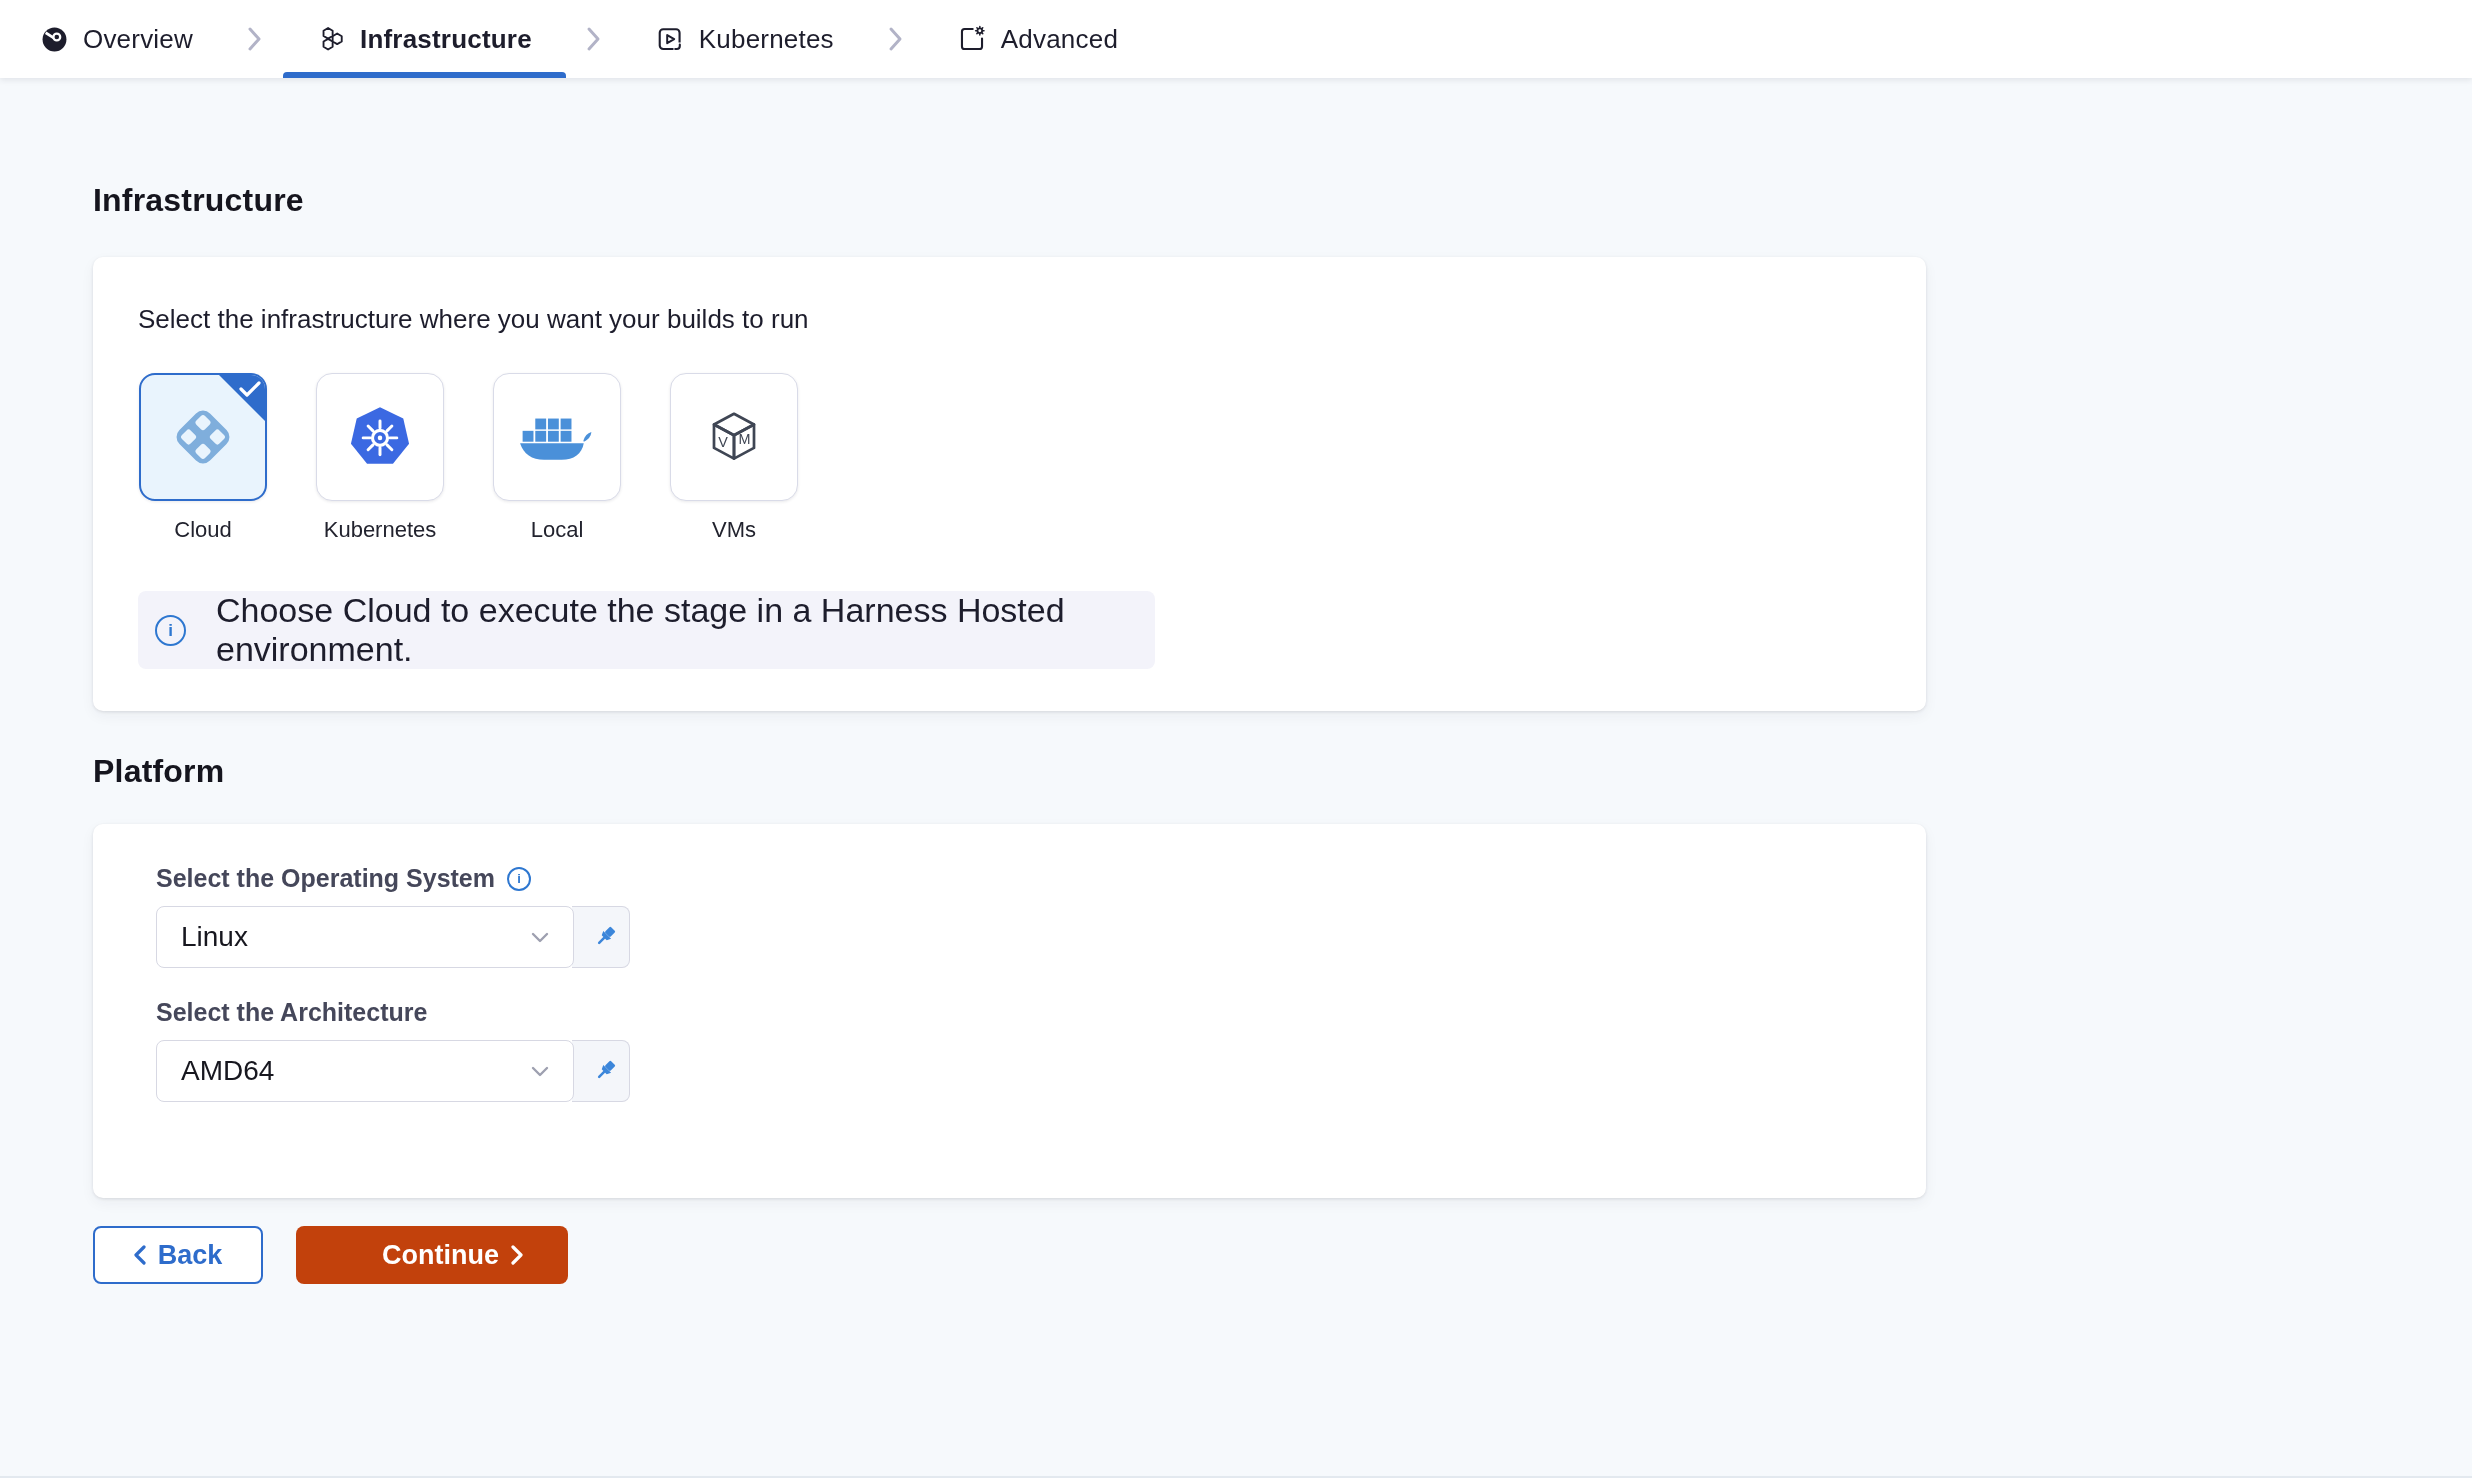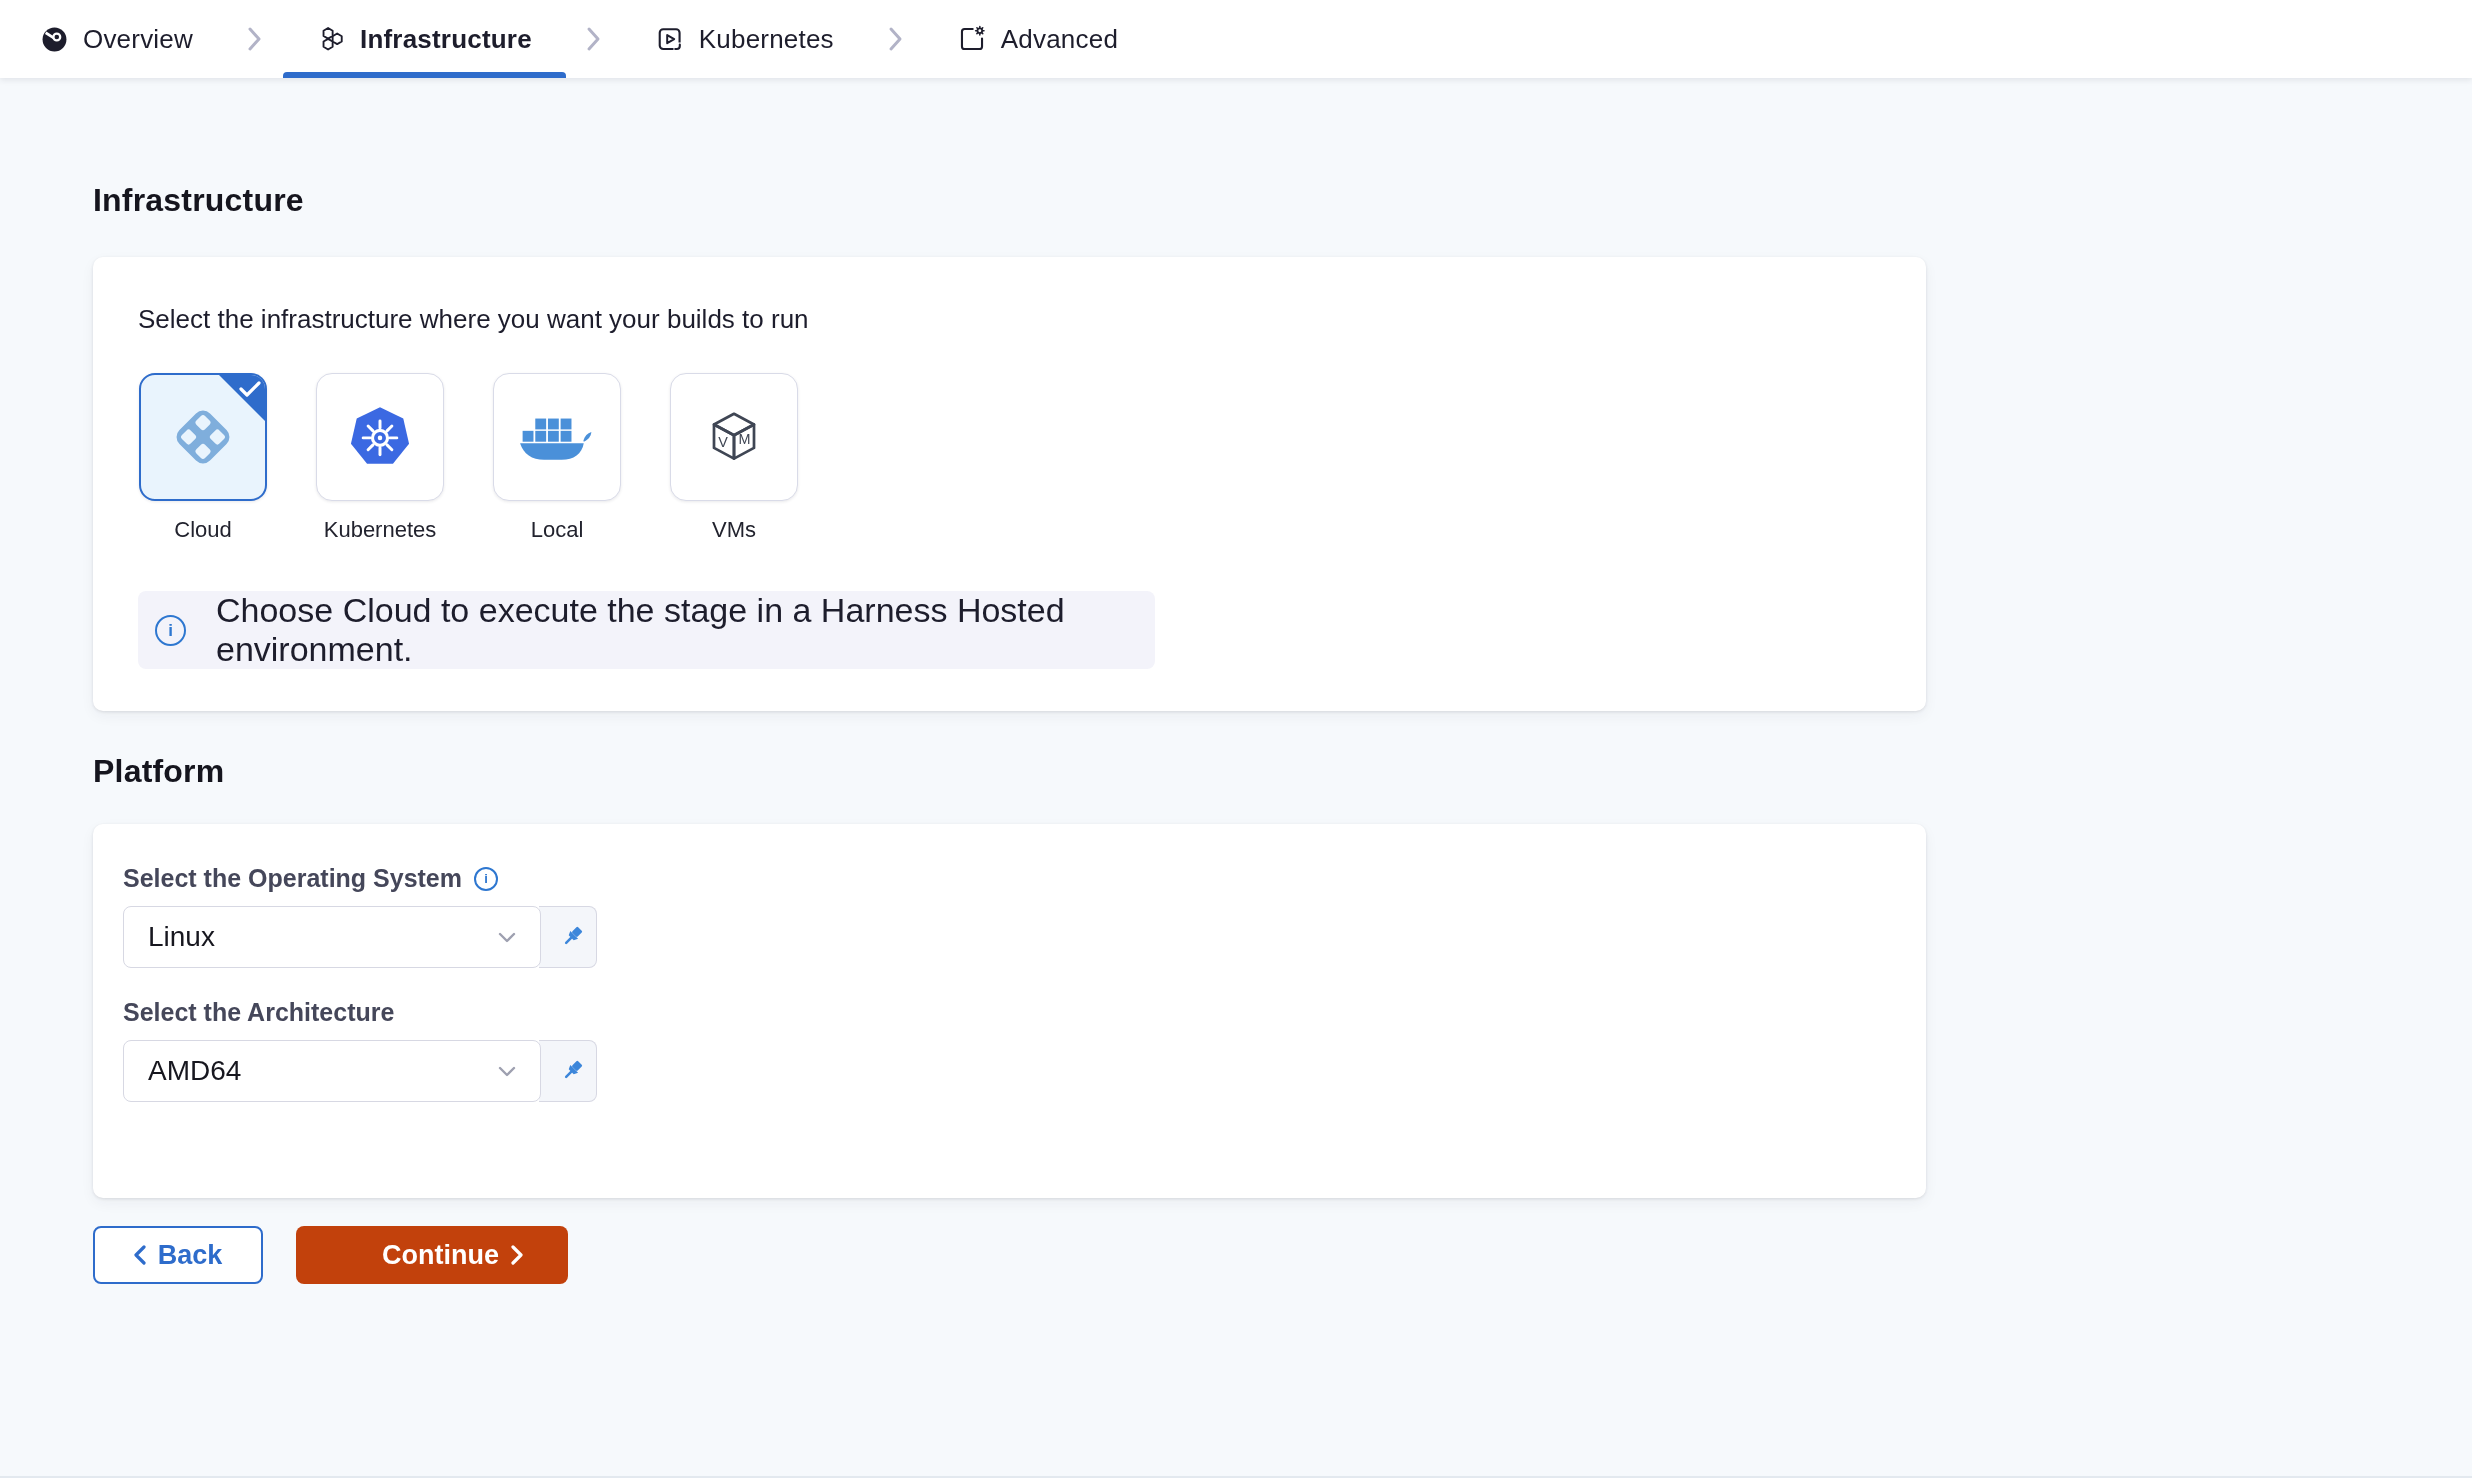--- a/index.html
+++ b/index.html
@@ -17,21 +17,21 @@
   .tab-sep{margin:0 46px;flex:none;}
 
   
   main{padding-left:93px;}
   .section-heading{font-size:32px;font-weight:700;color:#15151e;margin:0;letter-spacing:.2px;}
   .heading-infra{padding-top:104px;}
   .heading-platform{padding-top:42px;}
   .card{width:1833px;background:#ffffff;border-radius:10px;box-sizing:border-box;
         box-shadow:0 1px 3px rgba(40,41,61,.12),0 5px 14px rgba(40,41,61,.05);}
   .card-infra{margin-top:38px;padding:47px 45px 42px;}
-  .card-platform{margin-top:34px;padding:40px 30px 96px;}
+  .card-platform{margin-top:34px;padding:40px 63px 96px;}
 
   .prompt{font-size:26px;color:#1d1d2c;margin:0;}
 
   
   .tiles{display:flex;gap:47px;margin-top:38px;}
   .tile-wrap{display:flex;flex-direction:column;align-items:center;width:130px;}
   .tile{width:128px;height:128px;border-radius:16px;background:#ffffff;border:1px solid #d9dbe8;
         box-shadow:0 1px 3px rgba(40,41,61,.10);display:flex;align-items:center;justify-content:center;
         position:relative;overflow:hidden;cursor:pointer;box-sizing:border-box;}
   .tile.selected{border:2px solid #2e6ccb;background:#e9f4fd;}

